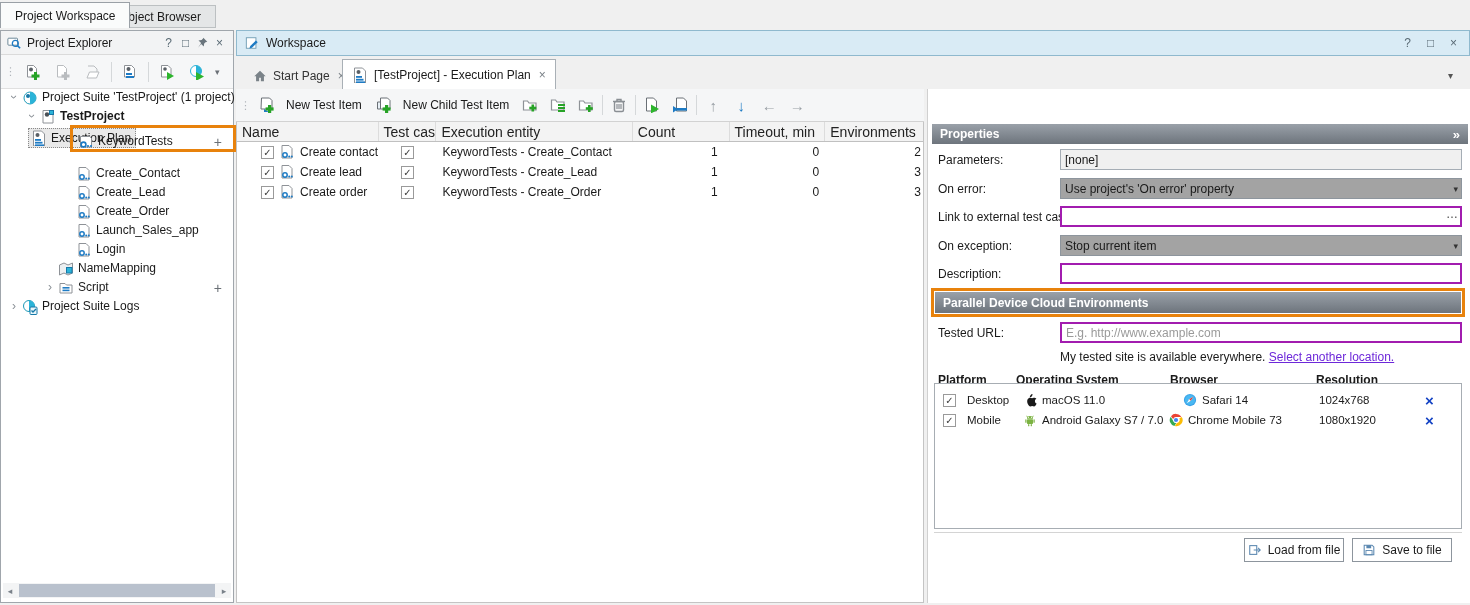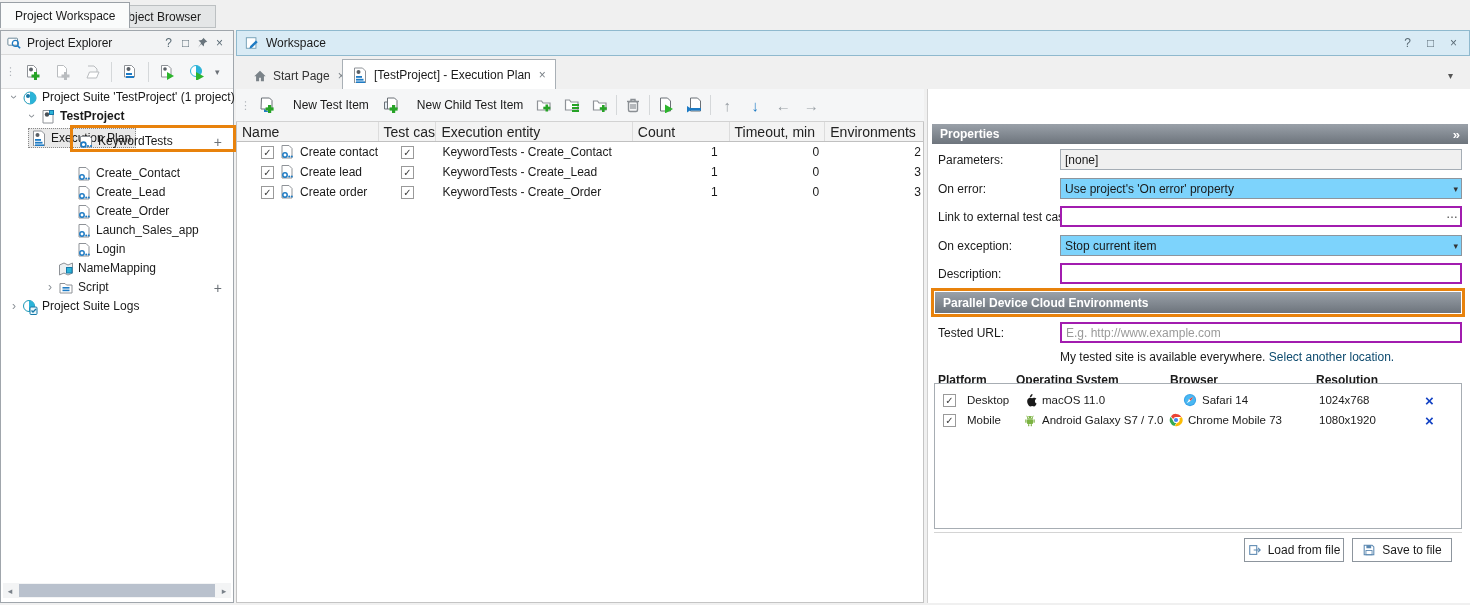--- a/index.html
+++ b/index.html
@@ -37,45 +37,45 @@
   .ws-header{position:absolute;left:236px;top:30px;width:1234px;height:26px;background:#d9ebf5;border:1px solid #8fb9ce;display:flex;align-items:center;padding:0 8px;gap:7px}
   .ws-right{margin-left:auto;display:flex;gap:8px}
   
   .doctab{position:absolute;display:flex;align-items:center;gap:6px;padding:0 9px;font-size:12px}
   .doctab.inactive{top:63px;height:26px;color:#333}
   .doctab.active{top:59px;height:30px;background:#fff;border:1px solid #a9b0b6;border-bottom:none;z-index:2}
   .tabclose{color:#7a8187;font-size:12px;margin-left:2px}
   .strip-dd{position:absolute;left:1448px;top:70px;color:#555;font-size:10px}
   
   .main-toolbar{position:absolute;left:236px;top:89px;width:688px;height:33px;background:#f5f6f7;border-bottom:1px solid #d2d2d2;display:flex;align-items:center;gap:4px;padding:0 4px}
-  .lbtn{display:flex;align-items:center;gap:18px;padding:2px 5px;font-size:12px}
+  .lbtn{display:flex;align-items:center;gap:11px;padding:2px 5px;font-size:12px}
   .arrowbtn{font-size:15px;width:24px;text-align:center}
   .gray{color:#9aa0a6}.blue{color:#1e7bc4}
   
   .grid{position:absolute;left:236px;top:122px;width:688px;height:481px;background:#fff;border:1px solid #c4c4c4;border-top:none}
   .ghead{display:flex;height:20px;background:#f3f3f3;border-bottom:1px solid #c0c0c0}
   .gh{padding:2px 0 0 5px;border-right:1px solid #dcdcdc;font-size:14px;color:#222;white-space:nowrap;overflow:hidden}
   .grow{display:flex;height:20px;align-items:center}
   .gc{height:20px;display:flex;align-items:center}
   .num{justify-content:flex-end}
   .chk{width:13px;height:13px;border:1px solid #9a9a9a;background:#fff;display:flex;align-items:center;justify-content:center;font-size:10px;color:#3c3c3c;flex:0 0 auto}
   
   .vsplit{position:absolute;left:924px;top:89px;width:4px;height:514px;background:#f0f0f0;border-right:1px solid #d0d0d0}
   
   .props{position:absolute;left:928px;top:89px;width:542px;height:514px;background:#fff}
   .sechdr{position:absolute;background:linear-gradient(#9aa1a9,#6d747c);color:#fff;font-weight:bold;font-size:12px;display:flex;align-items:center;padding:0 8px}
   .plabel{position:absolute;font-size:12px;white-space:nowrap}
   .txt{position:absolute;border:2px solid #a21caf;background:#fff;font-family:"Liberation Sans",sans-serif;font-size:12px;padding:0 4px;outline:none}
   .txt::placeholder{color:#9a9a9a}
   .rofield{position:absolute;border:1px solid #a5adb5;background:#f0f0f0;font-size:12px;display:flex;align-items:center;padding:0 4px}
-  .combo{position:absolute;border:1px solid #8d959d;background:#7dd3fc;display:flex;align-items:center;padding:0 3px 0 4px;font-size:12px}
+  .combo{position:absolute;border:1px solid #8d959d;background:#a3a3a3;display:flex;align-items:center;padding:0 3px 0 4px;font-size:12px}
   .combo .arr{margin-left:auto;font-size:9px;color:#333;padding-left:4px}
   .ellip{position:absolute;font-size:12px;color:#444}
   .note{position:absolute;font-size:12px;white-space:nowrap}
-  .linktext{color:#0c4a6e;}
+  .linktext{color:#6d28d9;text-decoration:underline}
   .colhdr{position:absolute;font-weight:bold;font-size:12px}
   .addbtn{position:absolute;border:1px solid #8d959d;background:#fdfdfd;display:flex;align-items:center;justify-content:center;font-size:12px}
   .devbox{position:absolute;left:6px;top:294px;width:528px;height:146px;border:1px solid #a7adb3;background:#fff}
   .devrow{position:absolute;left:0;right:0;height:20px}
   .dcell{position:absolute;display:flex;align-items:center;gap:5px;font-size:11.5px;white-space:nowrap;top:0;height:20px}
   .delx{color:#1443c4;font-weight:bold;font-size:15px}
   .footline{position:absolute;left:6px;top:443px;width:528px;border-top:1px solid #d4d4d4}
   .fbtn{position:absolute;top:449px;height:24px;border:1px solid #8d959d;background:#fff;display:flex;align-items:center;justify-content:center;gap:6px;font-size:12px}
 </style>
 </head>

